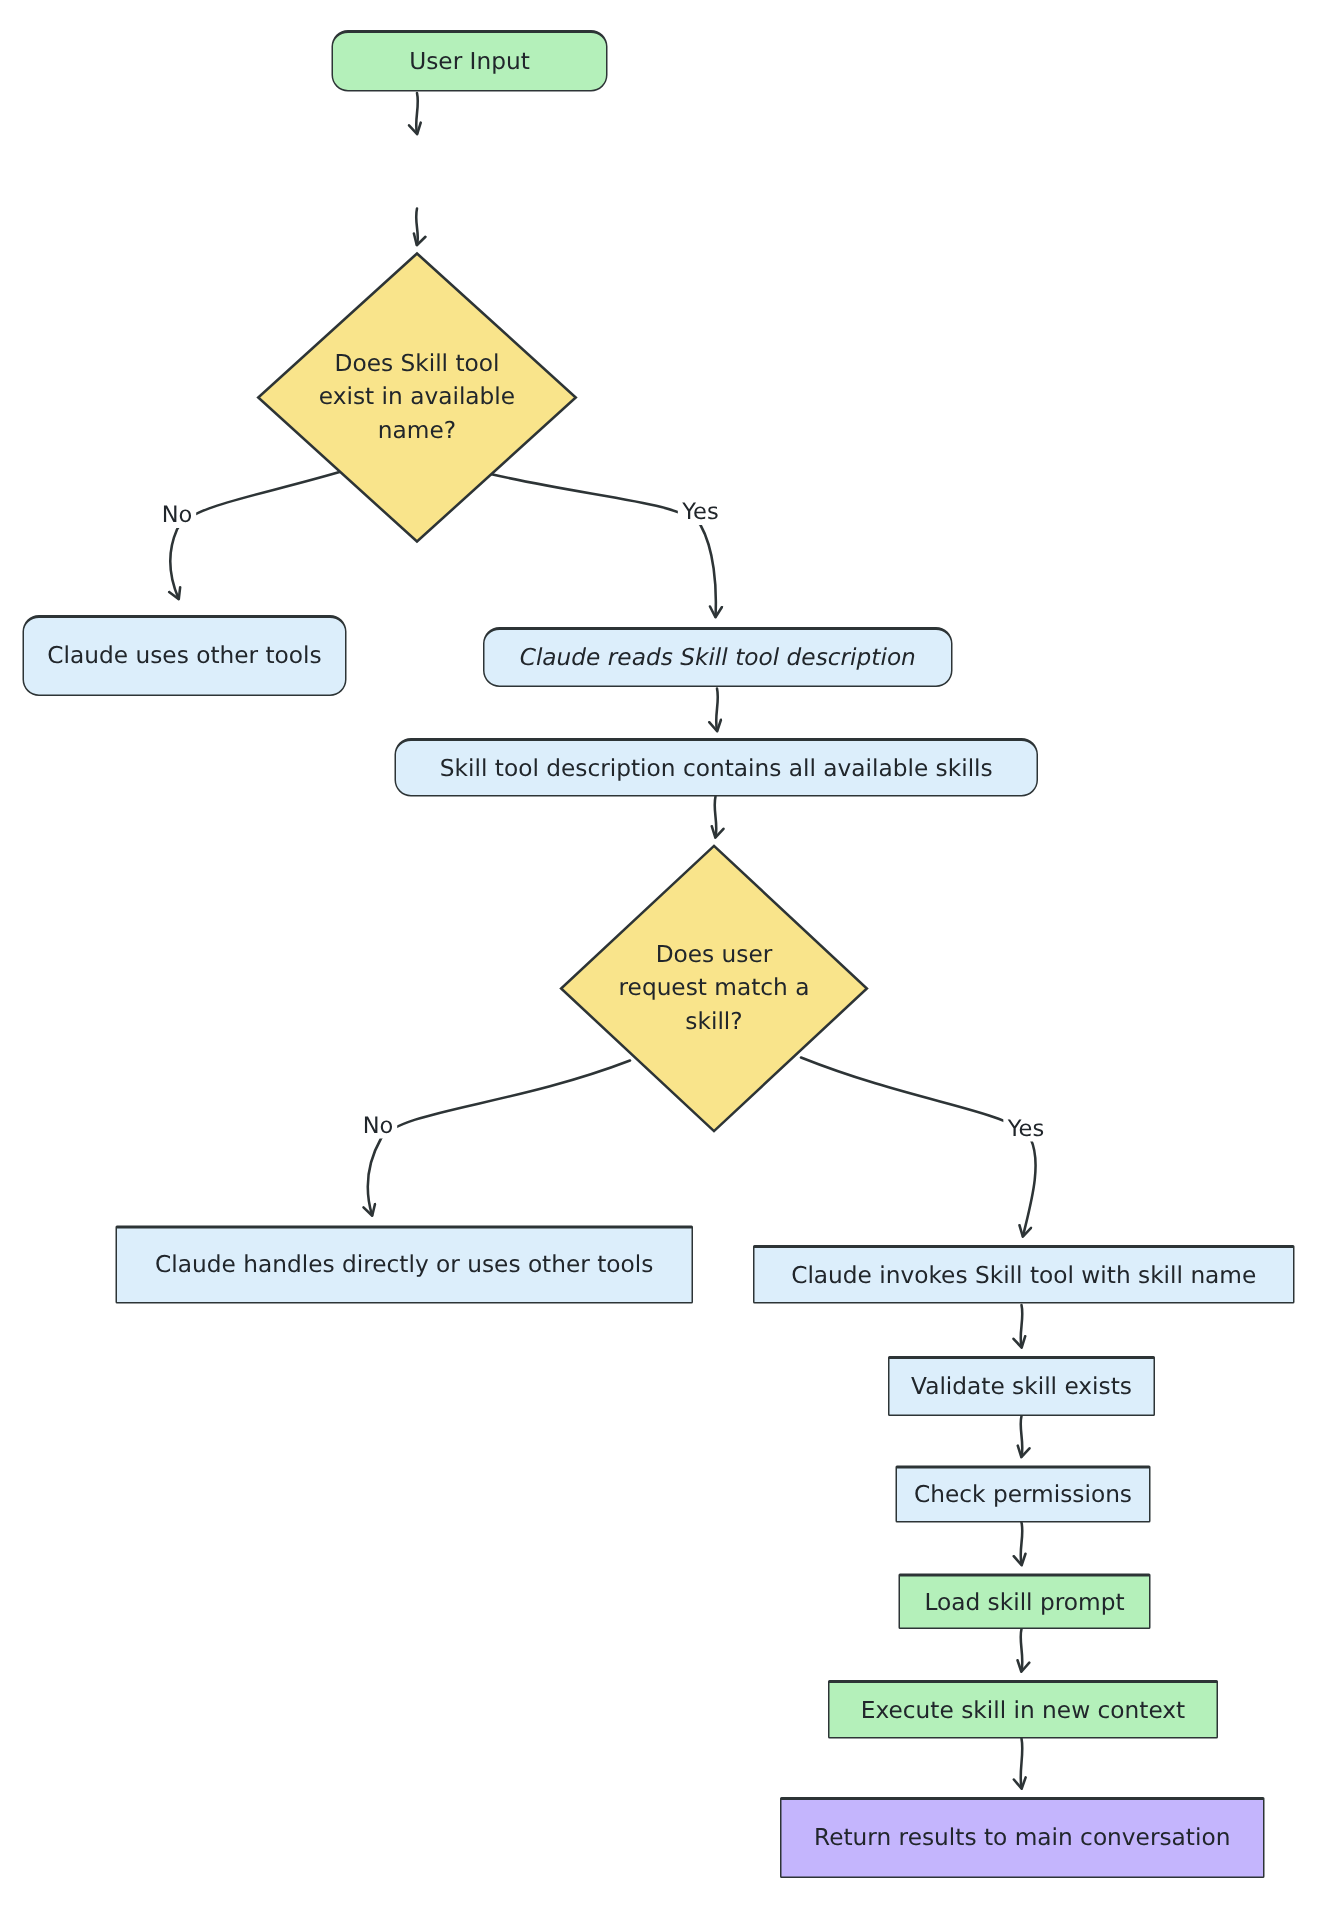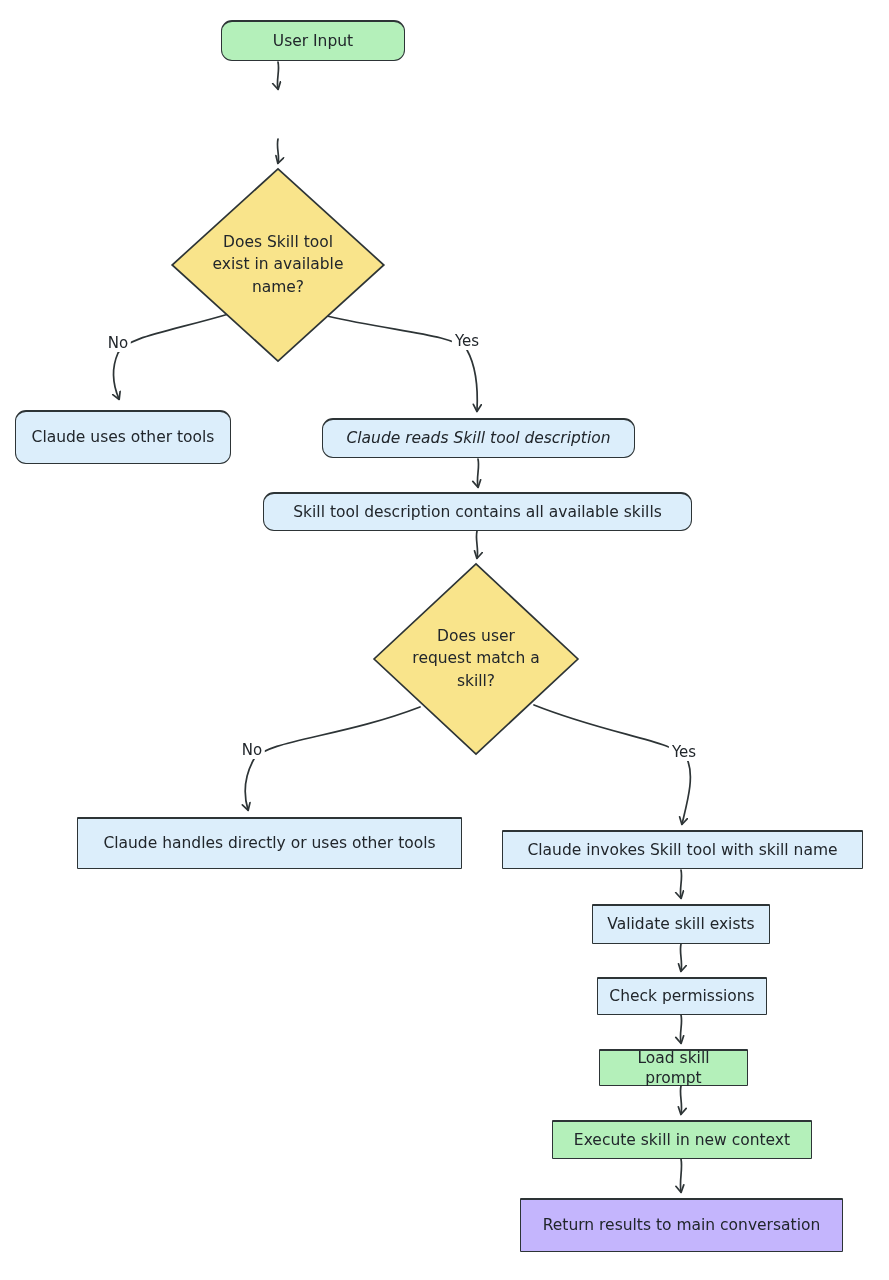--- a/index.html
+++ b/index.html
@@ -79,21 +79,21 @@
   </div>
 
   <div class="node rect" style="left: 77px; top: 817px; width: 385px; height: 52px; background-color: rgb(220, 238, 251);">Claude handles directly or uses other tools</div>
 
   <div class="node rect" style="left: 502px; top: 830px; width: 361px; height: 39px; background-color: rgb(220, 238, 251);">Claude invokes Skill tool with skill name</div>
 
   <div class="node rect" style="left: 592px; top: 904px; width: 178px; height: 40px; background-color: rgb(220, 238, 251);">Validate skill exists</div>
 
   <div class="node rect" style="left: 597px; top: 977px; width: 170px; height: 38px; background-color: rgb(220, 238, 251);">Check permissions</div>
 
-  <div class="node rect" style="left: 599px; top: 1049px; width: 149px; height: 37px; background-color: rgb(180, 240, 186);">Load skill prompt</div>
+  <div class="node rect" style="left: 599px; top: 1049px; width: 168px; height: 37px; background-color: rgb(180, 240, 186);">Load skill prompt</div>
 
   <div class="node rect" style="left: 552px; top: 1120px; width: 260px; height: 39px; background-color: rgb(180, 240, 186);">Execute skill in new context</div>
 
   <div class="node rect" style="left: 520px; top: 1198px; width: 323px; height: 54px; background-color: #c4b5fd;">Return results to main conversation</div>
 
   <div class="edge-label" style="left:118px; top:343px;">No</div>
   <div class="edge-label" style="left:467px; top:341px;">Yes</div>
   <div class="edge-label" style="left:252px; top:750px;">No</div>
   <div class="edge-label" style="left:684px; top:752px;">Yes</div>
 

